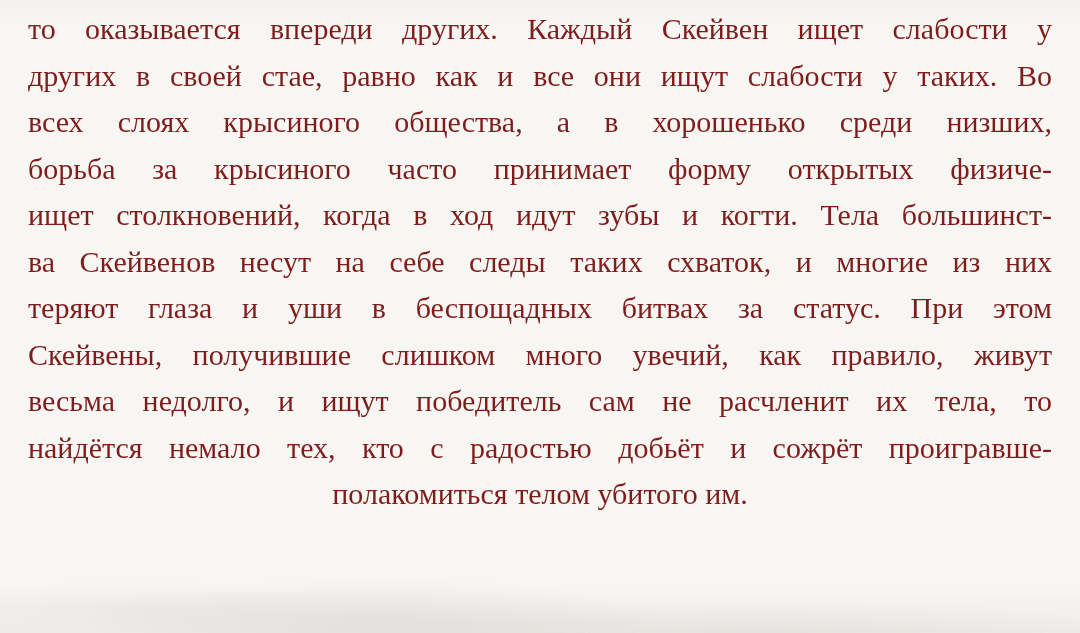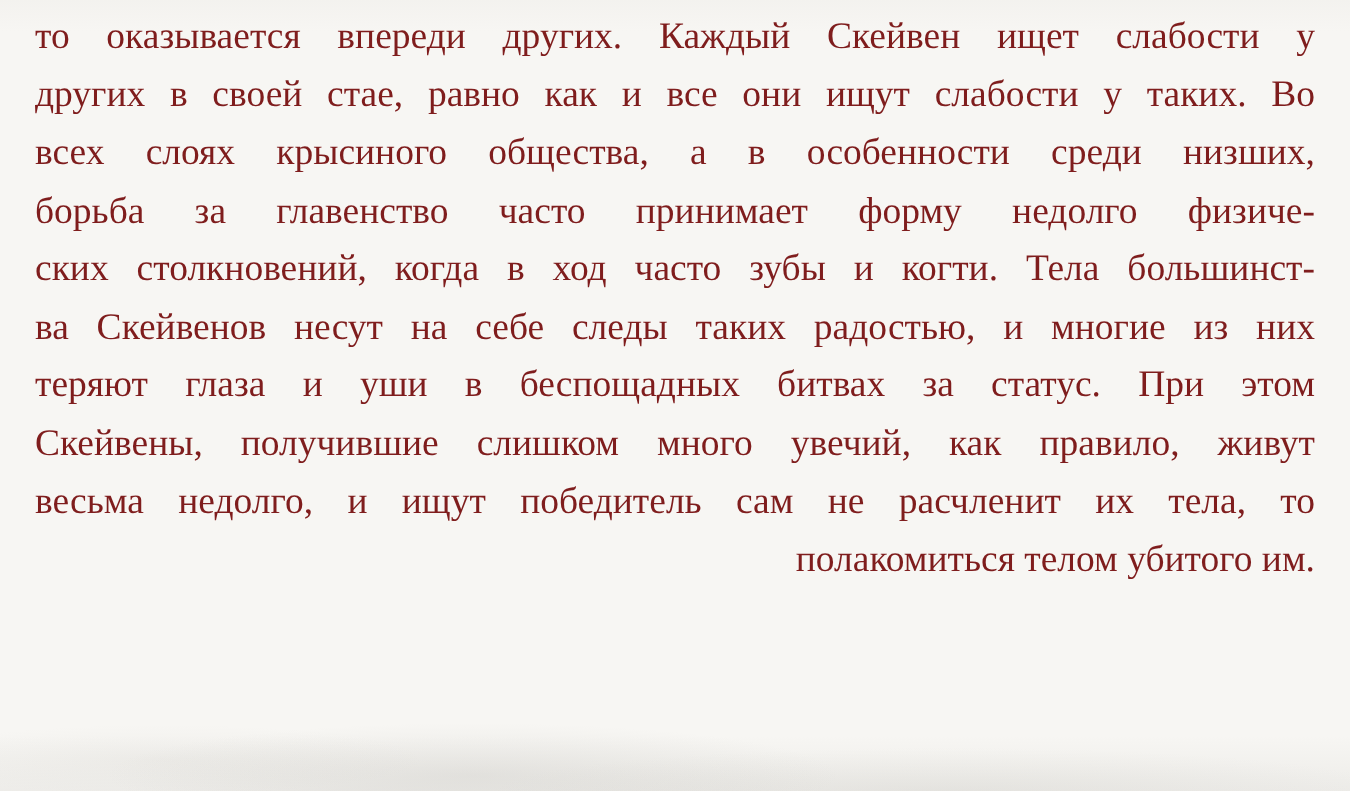--- a/index.html
+++ b/index.html
@@ -29,39 +29,40 @@
   .page-text {
     position: absolute;
     top: 6px;
     left: 28px;
     width: 1024px;
     color: #7f1d1d;
     font-size: 30px;
     line-height: 46.5px;
   }
   .line {
-    text-align: right;
+    text-align: center;
     white-space: normal;
     text-rendering: optimizeLegibility;
   }
   .line.justified {
     text-align: justify;
     text-align-last: justify;
     -moz-text-align-last: justify;
   }
 </style>
 </head>
 <body>
 
 <div class="scan-texture"></div>
 
 <div class="page-text">
   <div class="line justified">то оказывается впереди других. Каждый Скейвен ищет слабости у</div>
   <div class="line justified">других в своей стае, равно как и все они ищут слабости у таких. Во</div>
-  <div class="line justified">всех слоях крысиного общества, а в особенности среди низших,</div>
-  <div class="line justified">борьба за главенство часто принимает форму недолго физиче-</div>
-  <div class="line justified">ских столкновений, когда в ход часто зубы и когти. Тела большинст-</div>
-  <div class="line justified">ва Скейвенов несут на себе следы таких радостью, и многие из них</div>
+  <div class="line justified">всех слоях крысиного общества, а в хорошенько среди низших,</div>
+  <div class="line justified">борьба за крысиного часто принимает форму открытых физиче-</div>
+  <div class="line justified">ищет столкновений, когда в ход идут зубы и когти. Тела большинст-</div>
+  <div class="line justified">ва Скейвенов несут на себе следы таких схваток, и многие из них</div>
   <div class="line justified">теряют глаза и уши в беспощадных битвах за статус. При этом</div>
   <div class="line justified">Скейвены, получившие слишком много увечий, как правило, живут</div>
   <div class="line justified">весьма недолго, и ищут победитель сам не расчленит их тела, то</div>
+  <div class="line justified">найдётся немало тех, кто с радостью добьёт и сожрёт проигравше-</div>
   <div class="line">полакомиться телом убитого им.</div>
 </div>
 
 </body></html>

